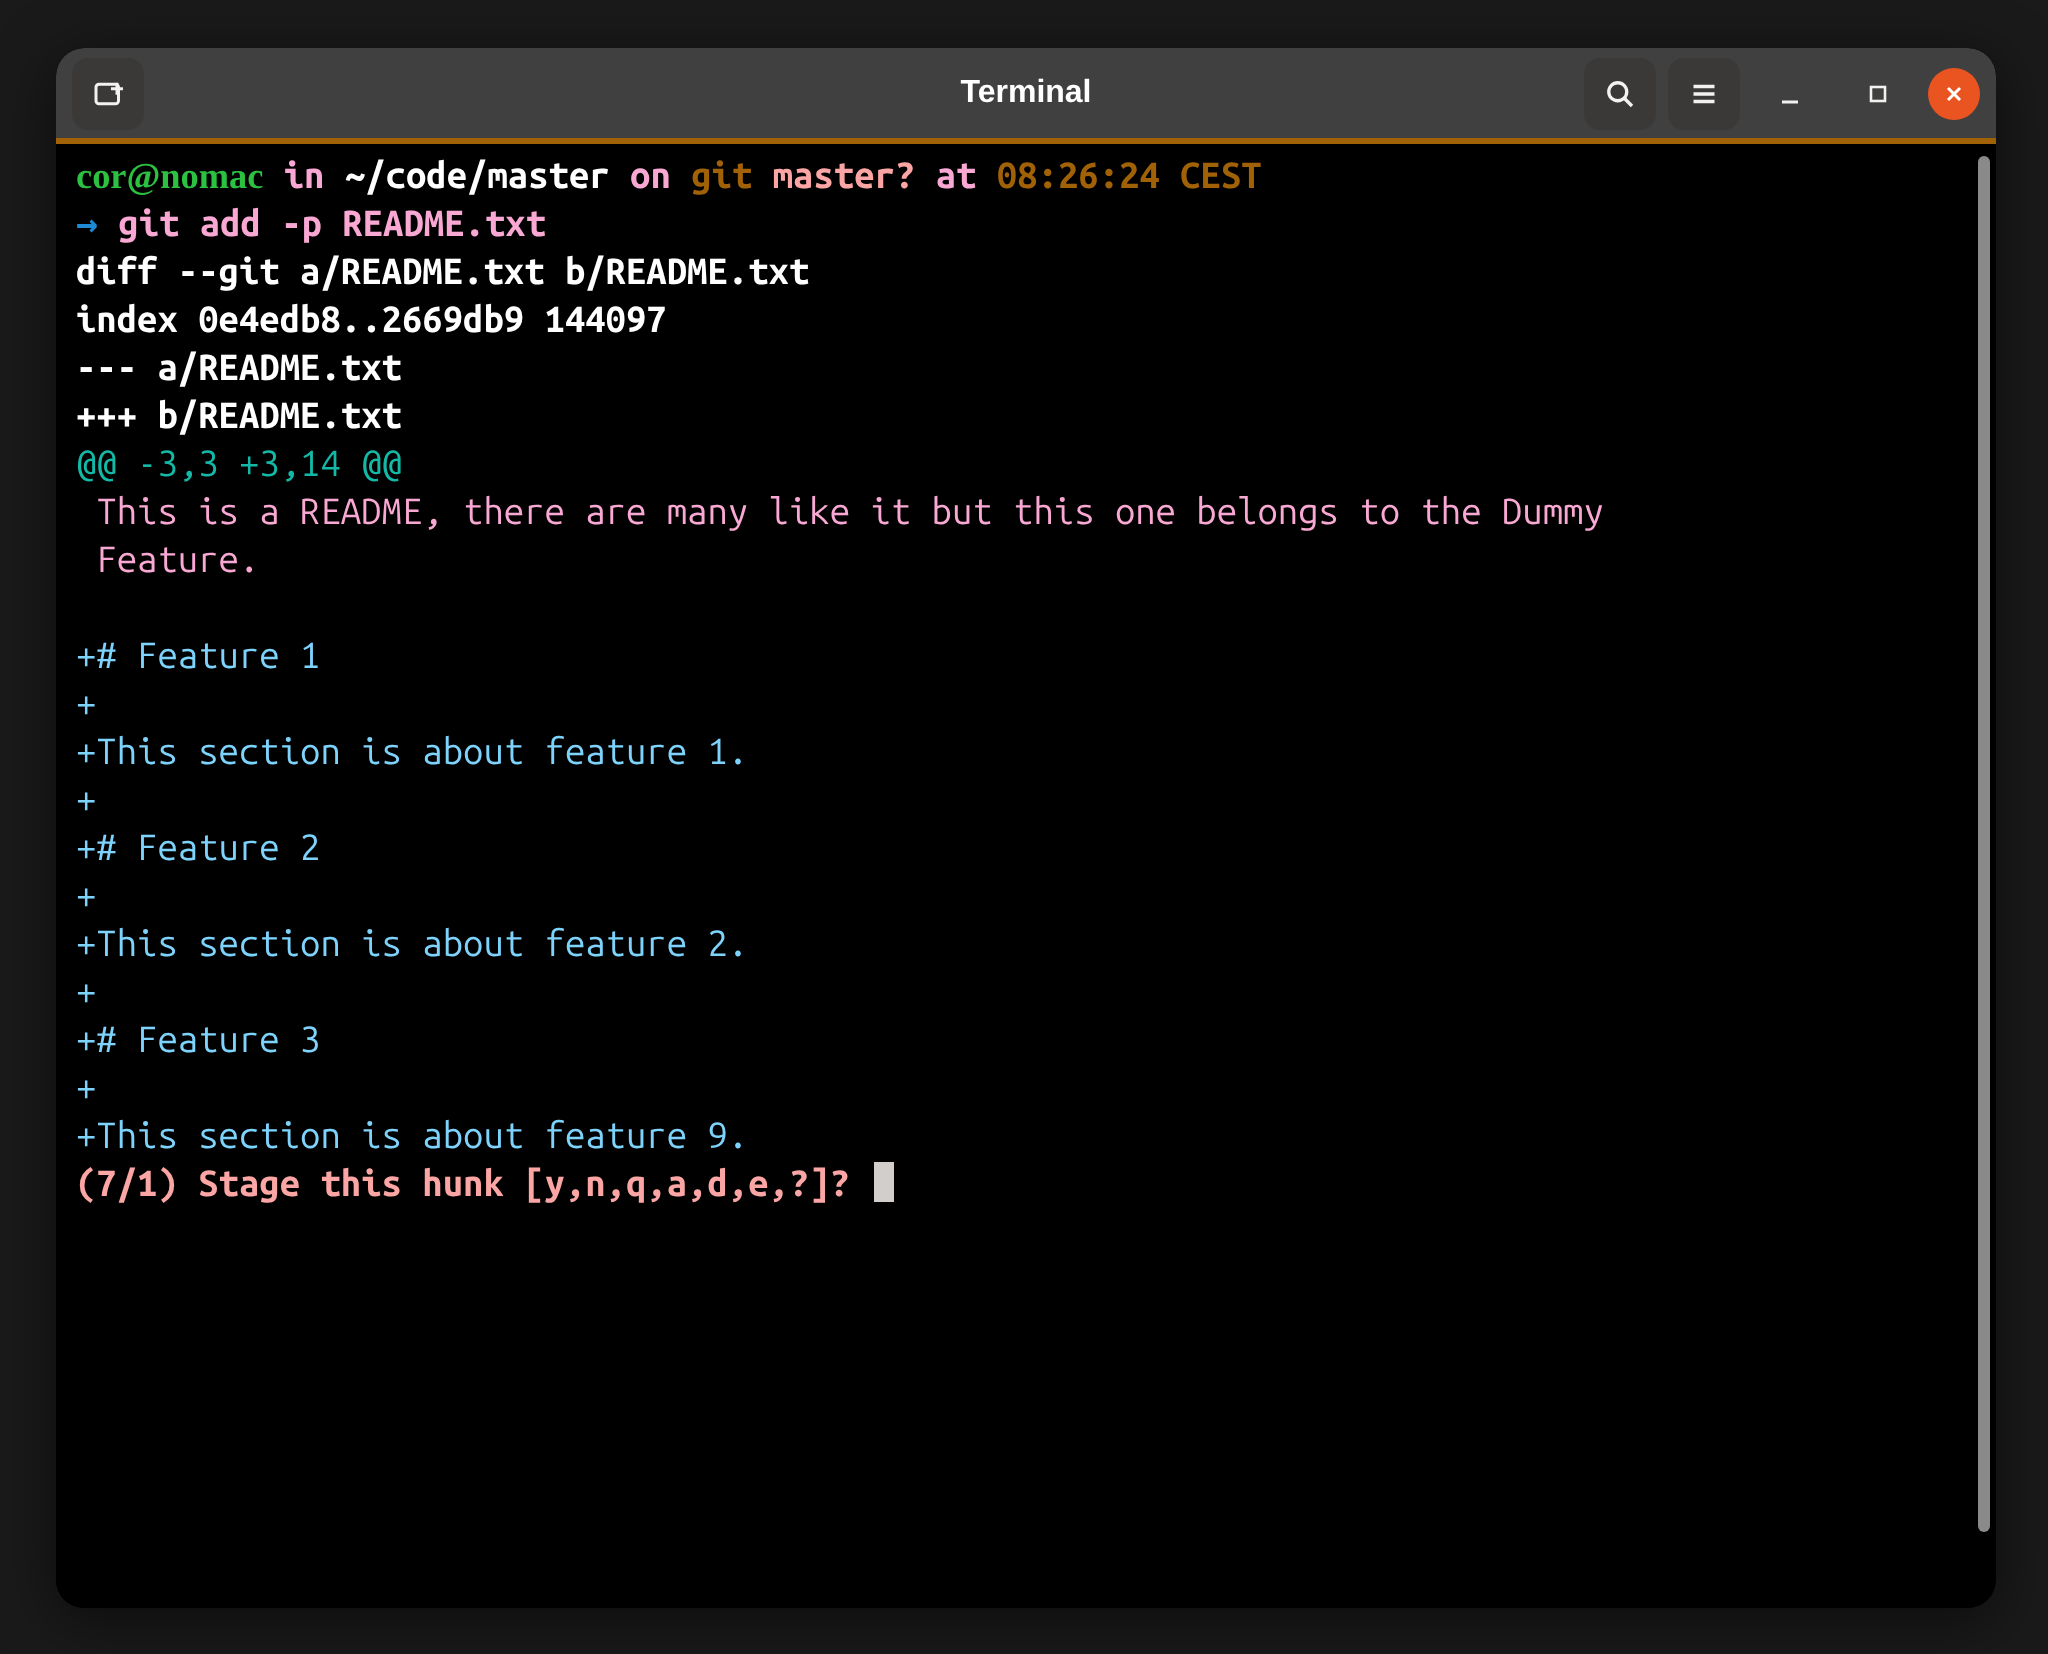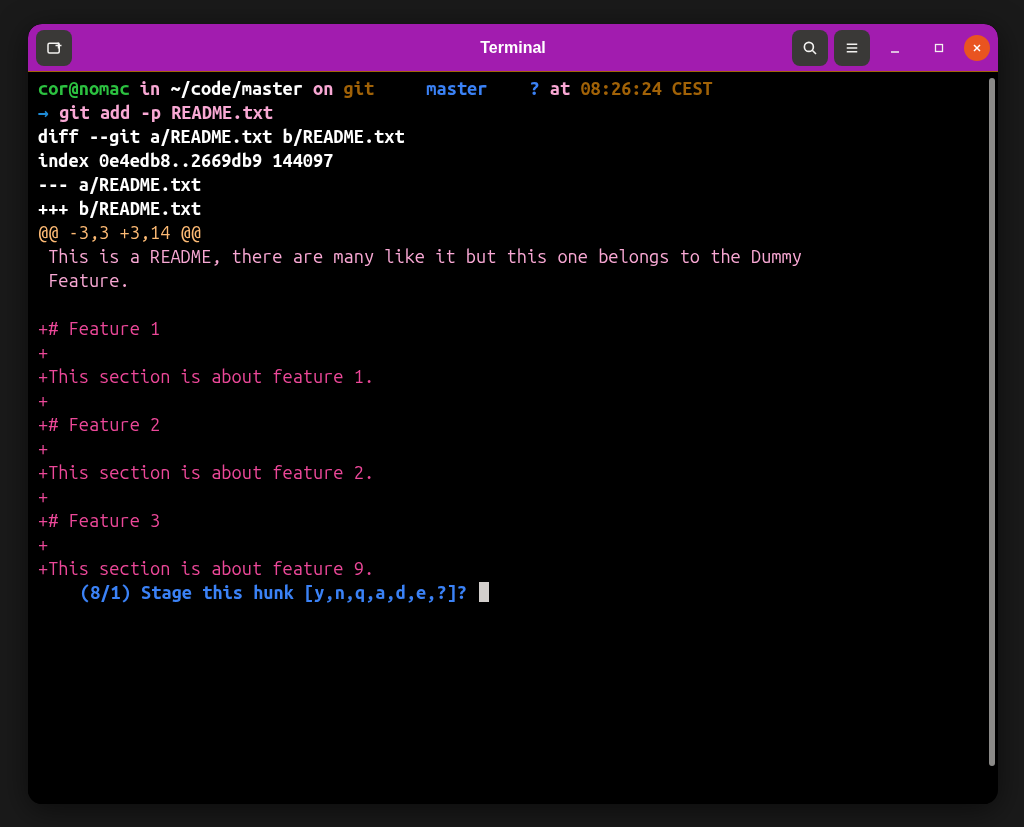--- a/index.html
+++ b/index.html
@@ -18,30 +18,30 @@
     height: 780px;
     background: #000000;
     border-radius: 14px;
     box-shadow: 0 6px 30px rgba(0,0,0,0.55);
     overflow: hidden;
     display: flex;
     flex-direction: column;
   }
   .titlebar {
     height: 48px;
-    background: #a21caf;
+    background: #404040;
     border-top-left-radius: 14px;
     border-top-right-radius: 14px;
     display: flex;
     align-items: center;
     padding: 0 8px;
     gap: 6px;
     position: relative;
     flex-shrink: 0;
-    border-bottom: 1px solid #a16207;
+    border-bottom: 3px solid #a16207;
   }
   .title {
     position: absolute;
     left: 0; right: 0;
     text-align: center;
     color: #ffffff;
     font-weight: 700;
     font-size: 16px;
     pointer-events: none;
   }
@@ -112,27 +112,27 @@
     padding-top: 6px;
     padding-right: 2px;
   }
   .scroll-thumb {
     width: 6px;
     height: 688px;
     border-radius: 3px;
     background: #8b8a88;
   }
   .bold    { font-weight: 700; }
-  .c-green1 { color: #2cc140; }
-  .c-green2 { color: #ec4899; }
+  .c-green1 { color: #2cc140; font-family: Liberation Serif, serif; }
+  .c-green2 { color: #7dd3fc; }
   .c-white  { color: #f9a8d4; }
   .c-bwhite { color: #ffffff; }
   .c-teal   { color: #a16207; }
-  .c-cyan   { color: #fdba74; }
-  .c-blue1  { color: #3b82f6; margin-left: 42px; }
+  .c-cyan   { color: #14b8a6; }
+  .c-blue1  { color: #fca5a5; }
   .c-blue2  { color: #1f8bd6; }
   .cursor-block {
     display: inline-block;
     width: 10px;
     height: 20px;
     background: #d2cecb;
     vertical-align: -3px;
     margin-left: 2px;
   }
 </style>
@@ -212,20 +212,20 @@
 <span class="c-green2">+</span>
 <span class="c-green2">+This section is about feature 1.</span>
 <span class="c-green2">+</span>
 <span class="c-green2">+# Feature 2</span>
 <span class="c-green2">+</span>
 <span class="c-green2">+This section is about feature 2.</span>
 <span class="c-green2">+</span>
 <span class="c-green2">+# Feature 3</span>
 <span class="c-green2">+</span>
 <span class="c-green2">+This section is about feature 9.</span>
-<span class="bold c-blue1">(8/1) Stage this hunk [y,n,q,a,d,e,?]? </span><span class="cursor-block"></span></div>
+<span class="bold c-blue1">(7/1) Stage this hunk [y,n,q,a,d,e,?]? </span><span class="cursor-block"></span></div>
 
     <div class="scrollbar">
       <div class="scroll-thumb"></div>
     </div>
   </div>
 
 </div>
 
 </body></html>

